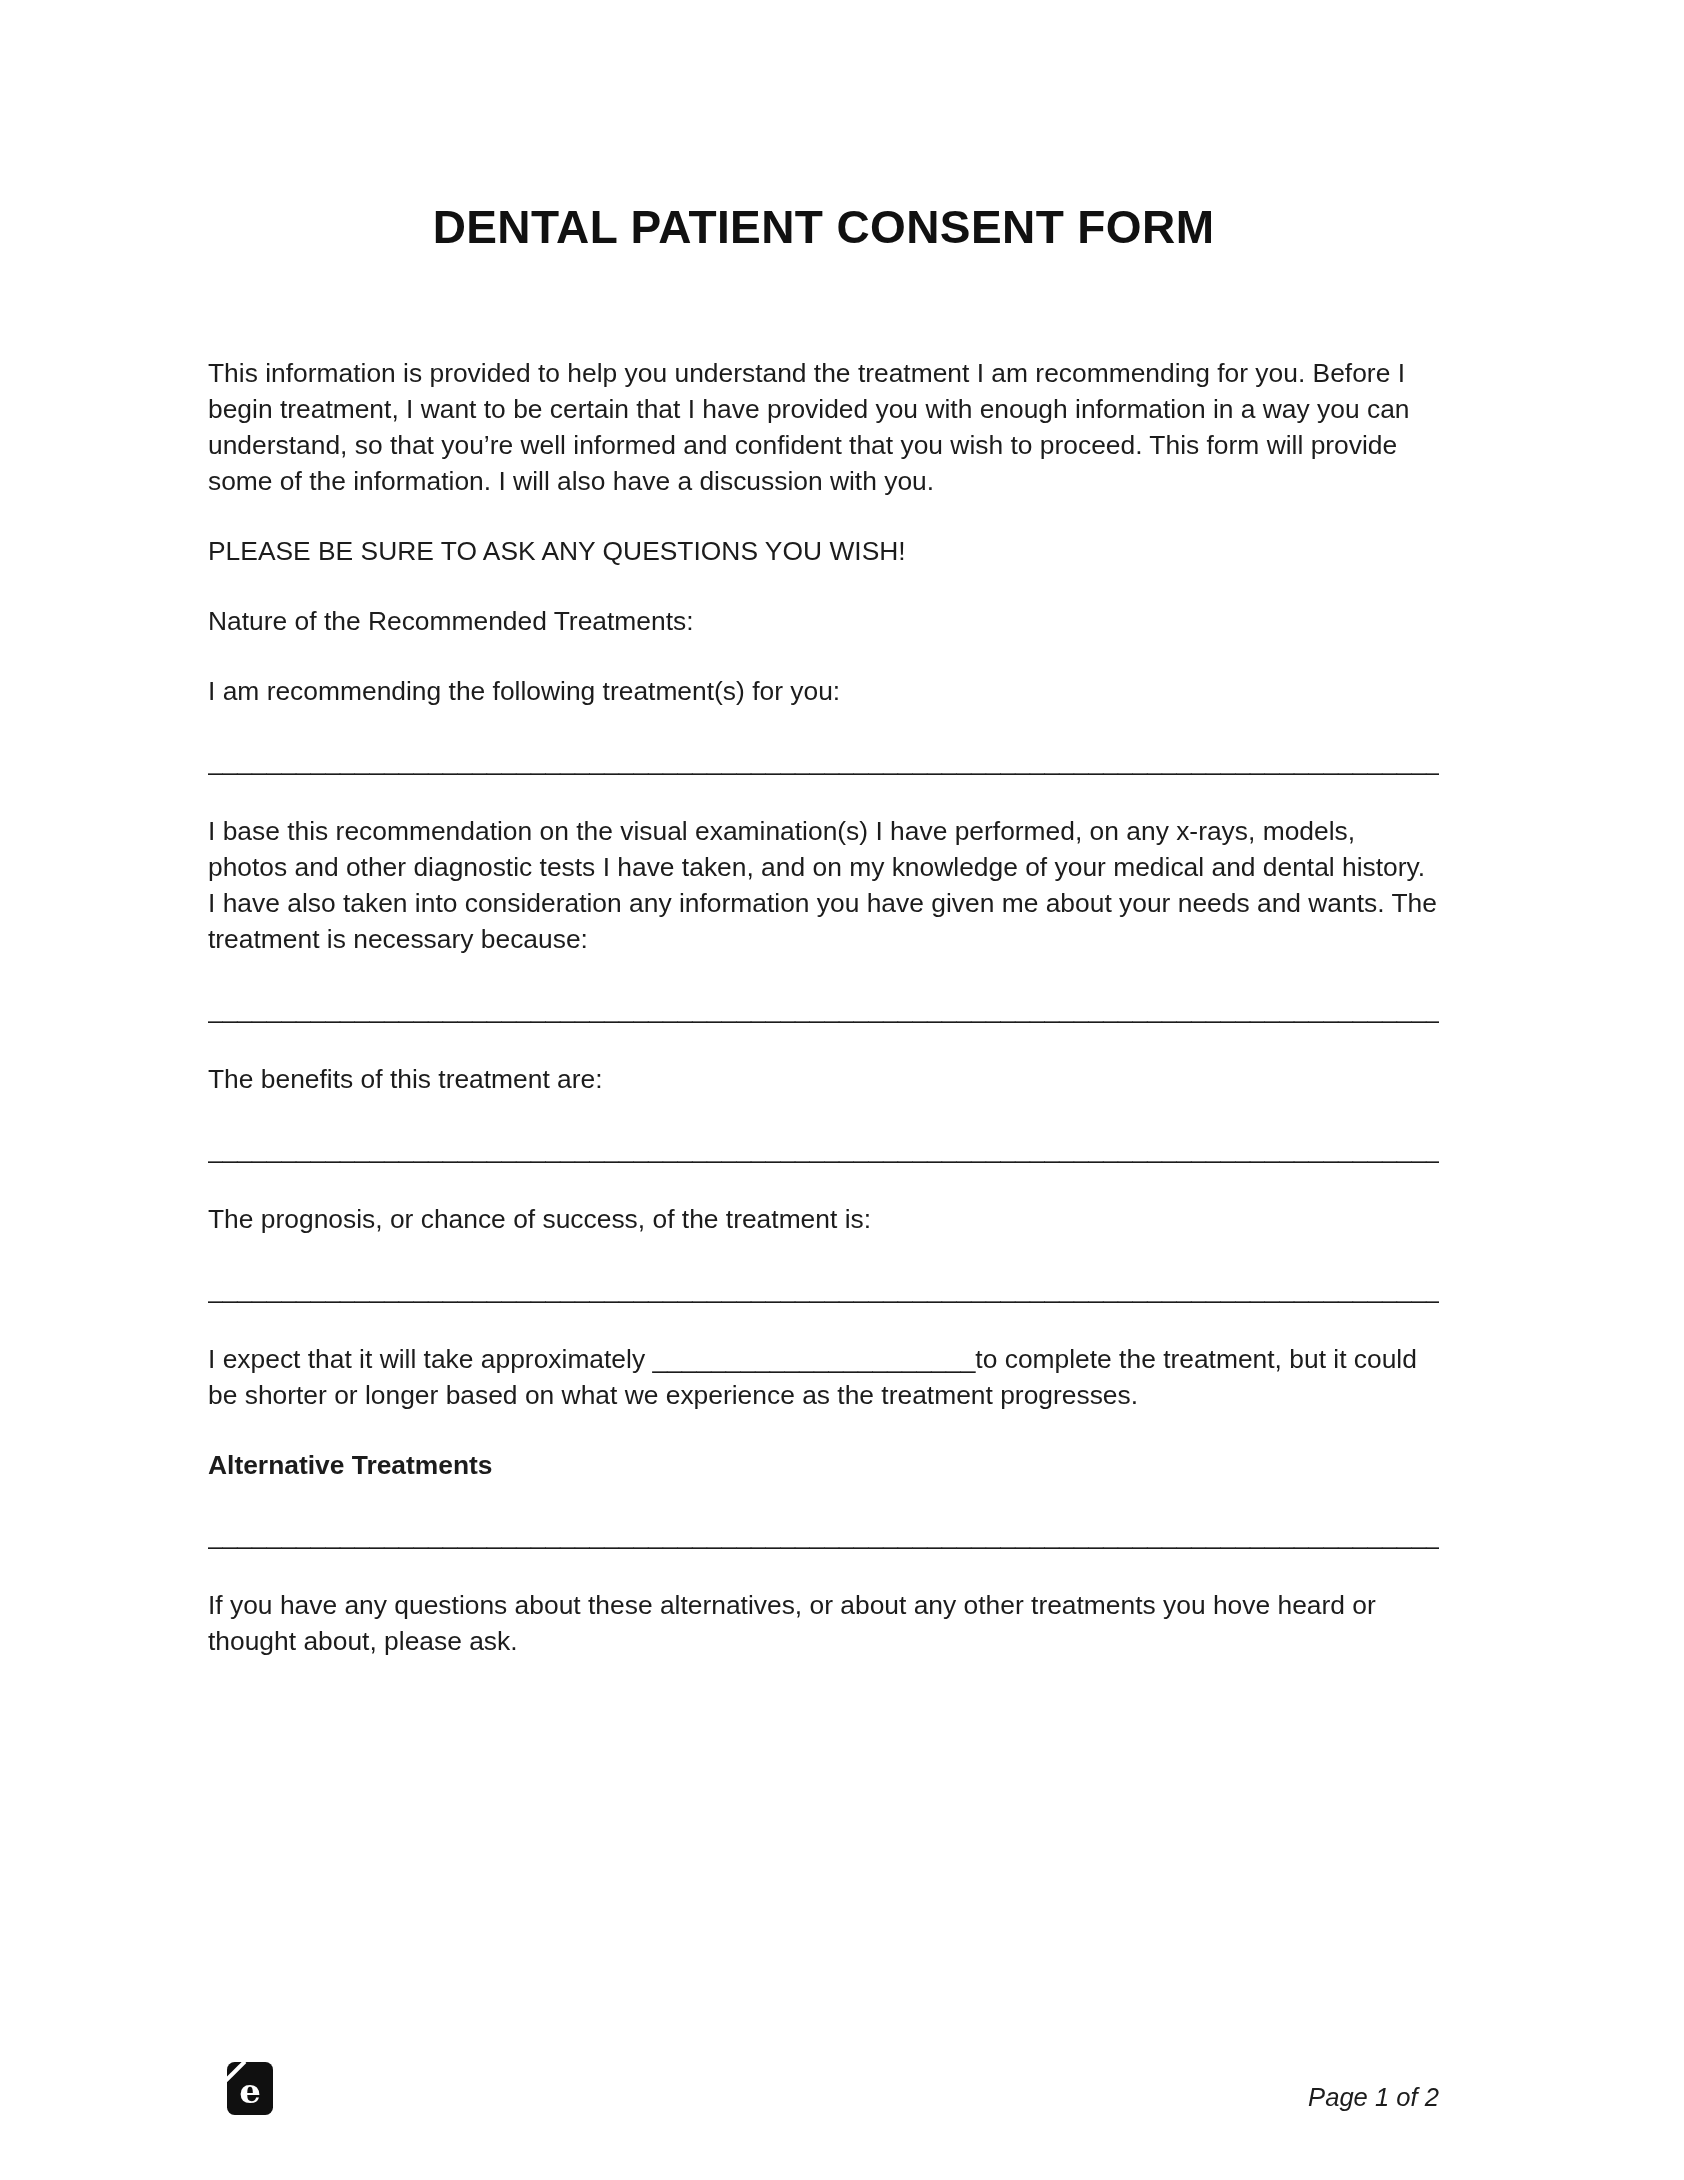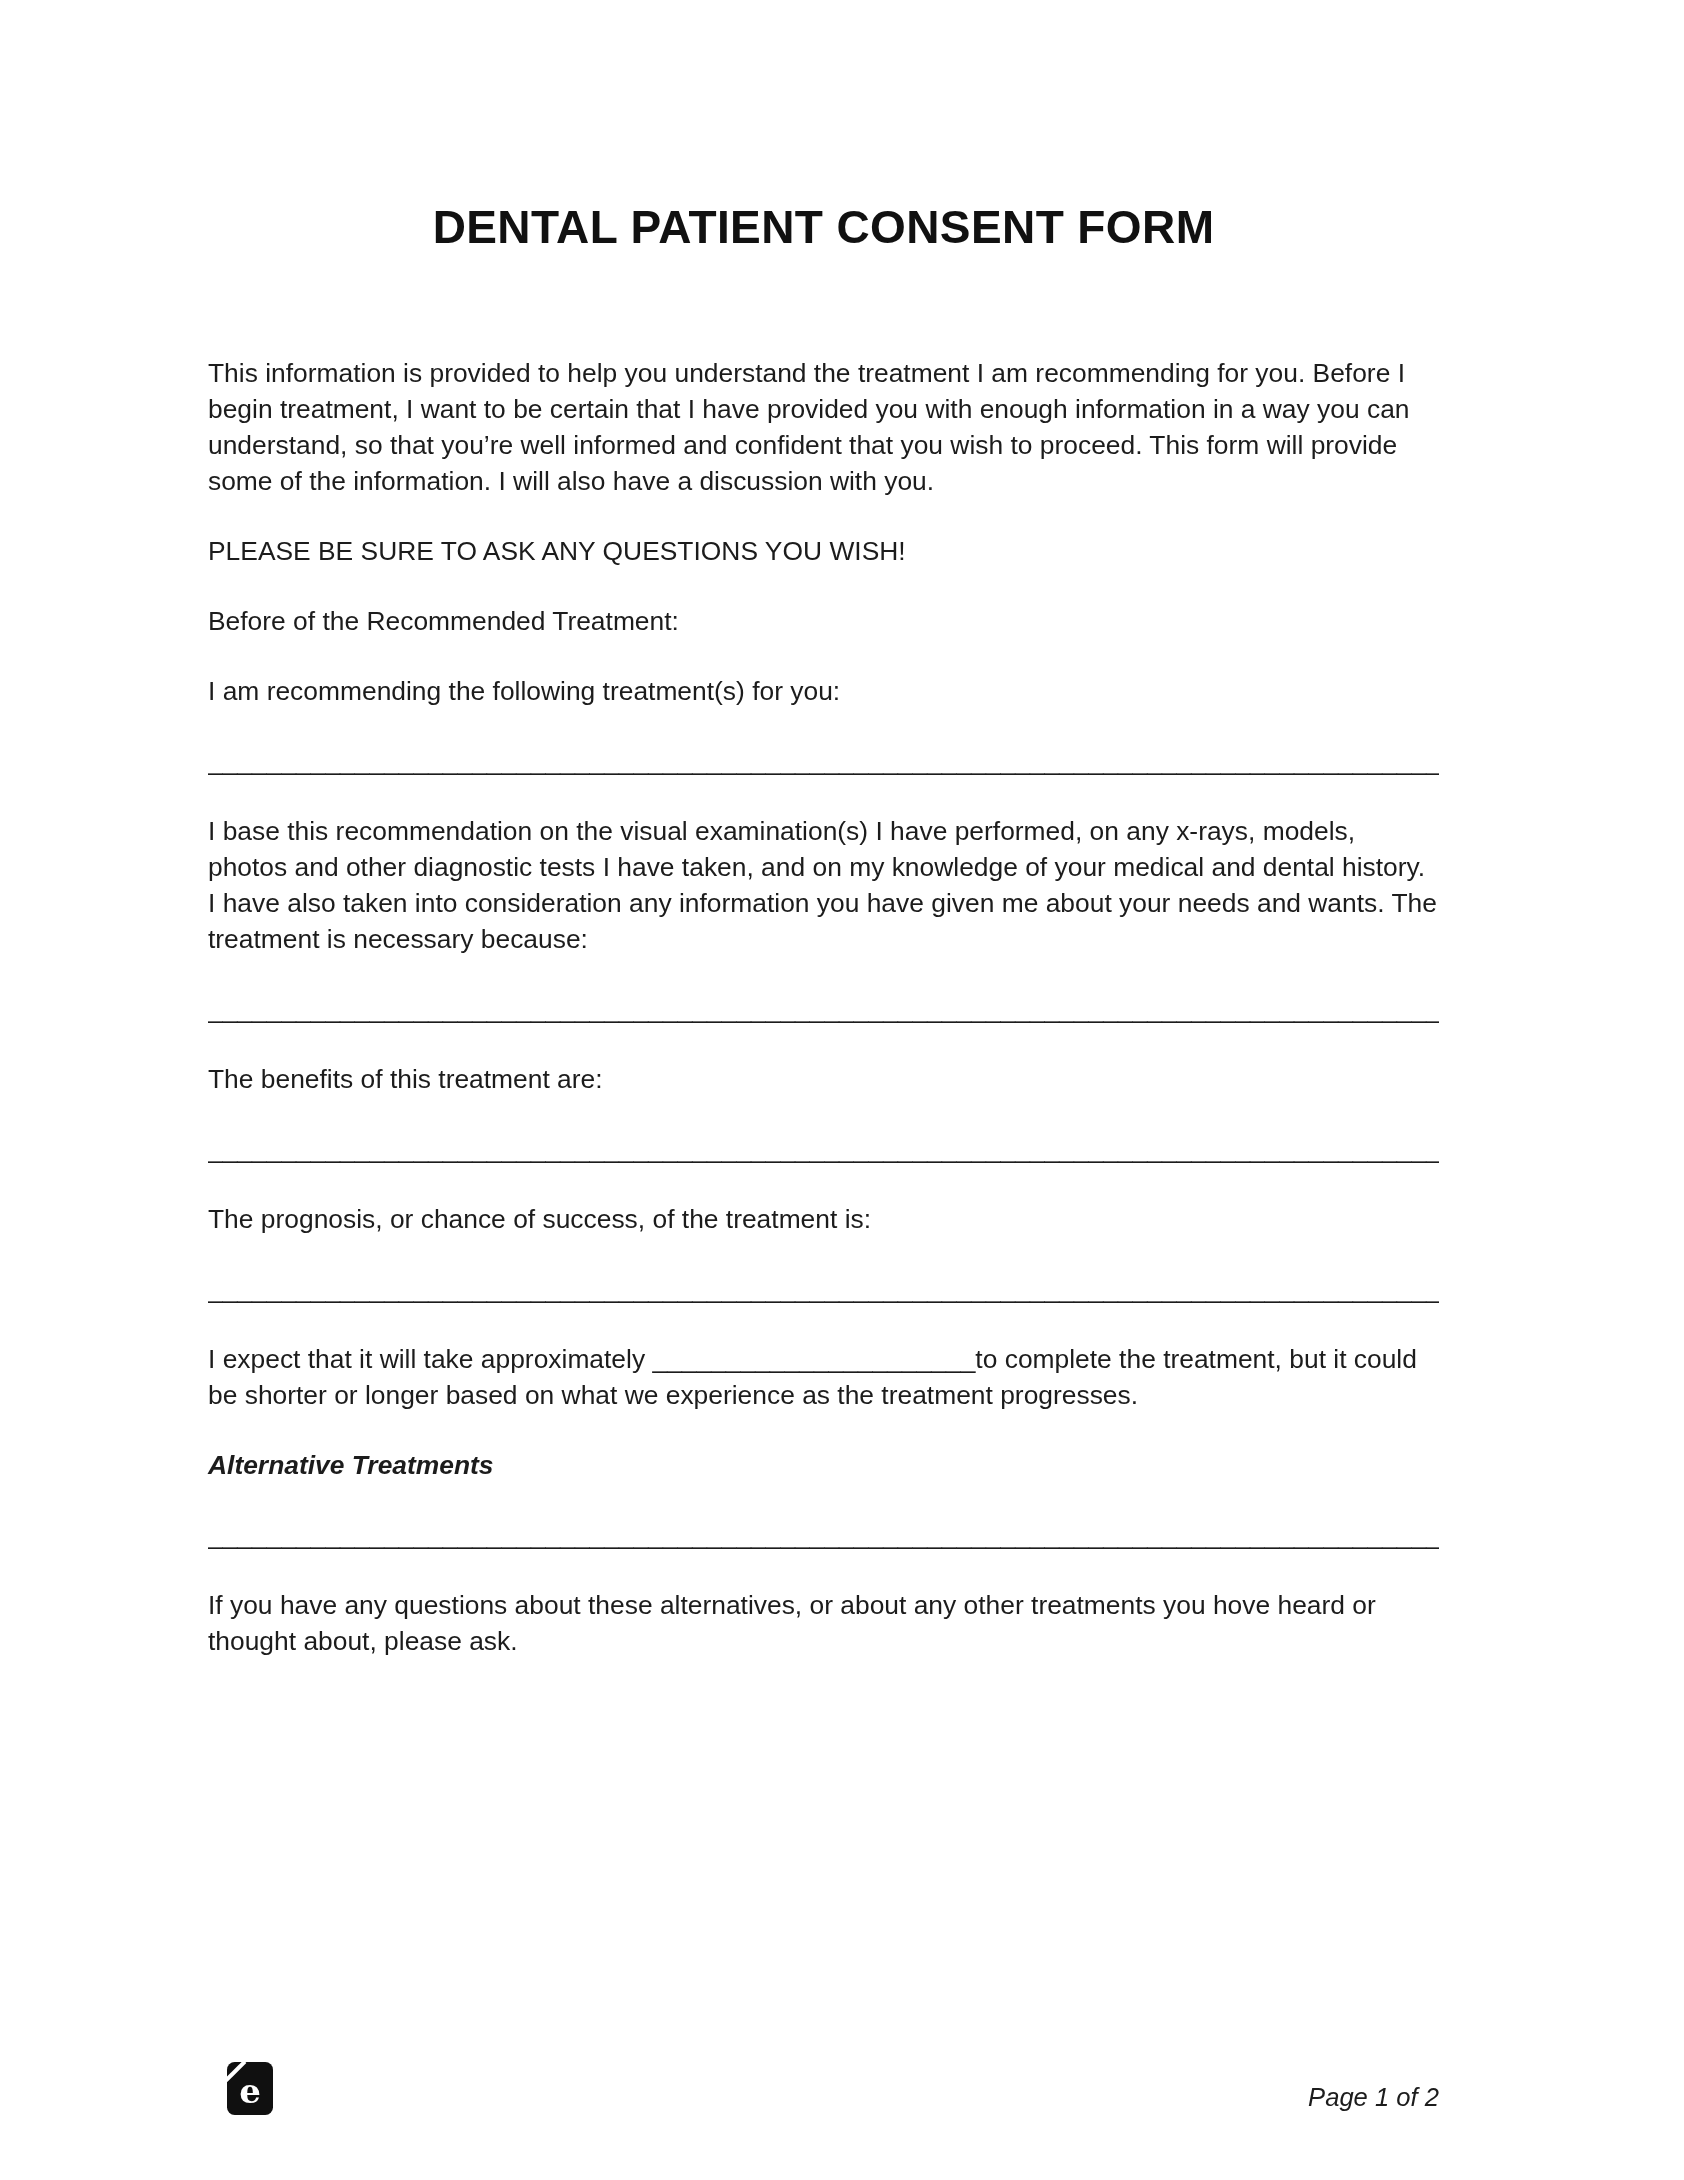--- a/index.html
+++ b/index.html
@@ -30,21 +30,20 @@
     letter-spacing: 0.4px;
   }
   .para {
     margin: 0 0 34px 0;
   }
   .bold {
     font-weight: normal;
   }
   .bold-italic {
     font-weight: bold;
-    font-style: italic;
   }
   .blank-line {
     margin: 8.5px 0 34px 0;
     white-space: nowrap;
     overflow: hidden;
   }
   .inline-blank {
     white-space: nowrap;
   }
   .footer {
@@ -101,21 +100,21 @@
 
 <div class="page">
 
   <h1 class="title">DENTAL PATIENT CONSENT FORM</h1>
 
   <p class="para">This information is provided to help you understand the treatment I am recommending for you. Before I begin treatment, I want to be certain that I have provided you with enough information in a way you can understand, so that you’re well informed and confident that you wish to proceed. This form will provide some of the information. I will also have a discussion with you.</p>
 
   <p class="para bold">PLEASE BE SURE TO ASK ANY QUESTIONS YOU WISH!</p>
 
 
-  <p class="para">Before of the Recommended Treatment:</p>
+  <p class="para">Nature of the Recommended Treatments:</p>
 
   <p class="para">I am recommending the following treatment(s) for you:</p>
 
   <div class="blank-line">____________________________________________________________________________________________________</div>
 
   <p class="para">I base this recommendation on the visual examination(s) I have performed, on any x-rays, models, photos and other diagnostic tests I have taken, and on my knowledge of your medical and dental history. I have also taken into consideration any information you have given me about your needs and wants. The treatment is necessary because:</p>
 
   <div class="blank-line">____________________________________________________________________________________________________</div>
 
   <p class="para">The benefits of this treatment are:</p>

